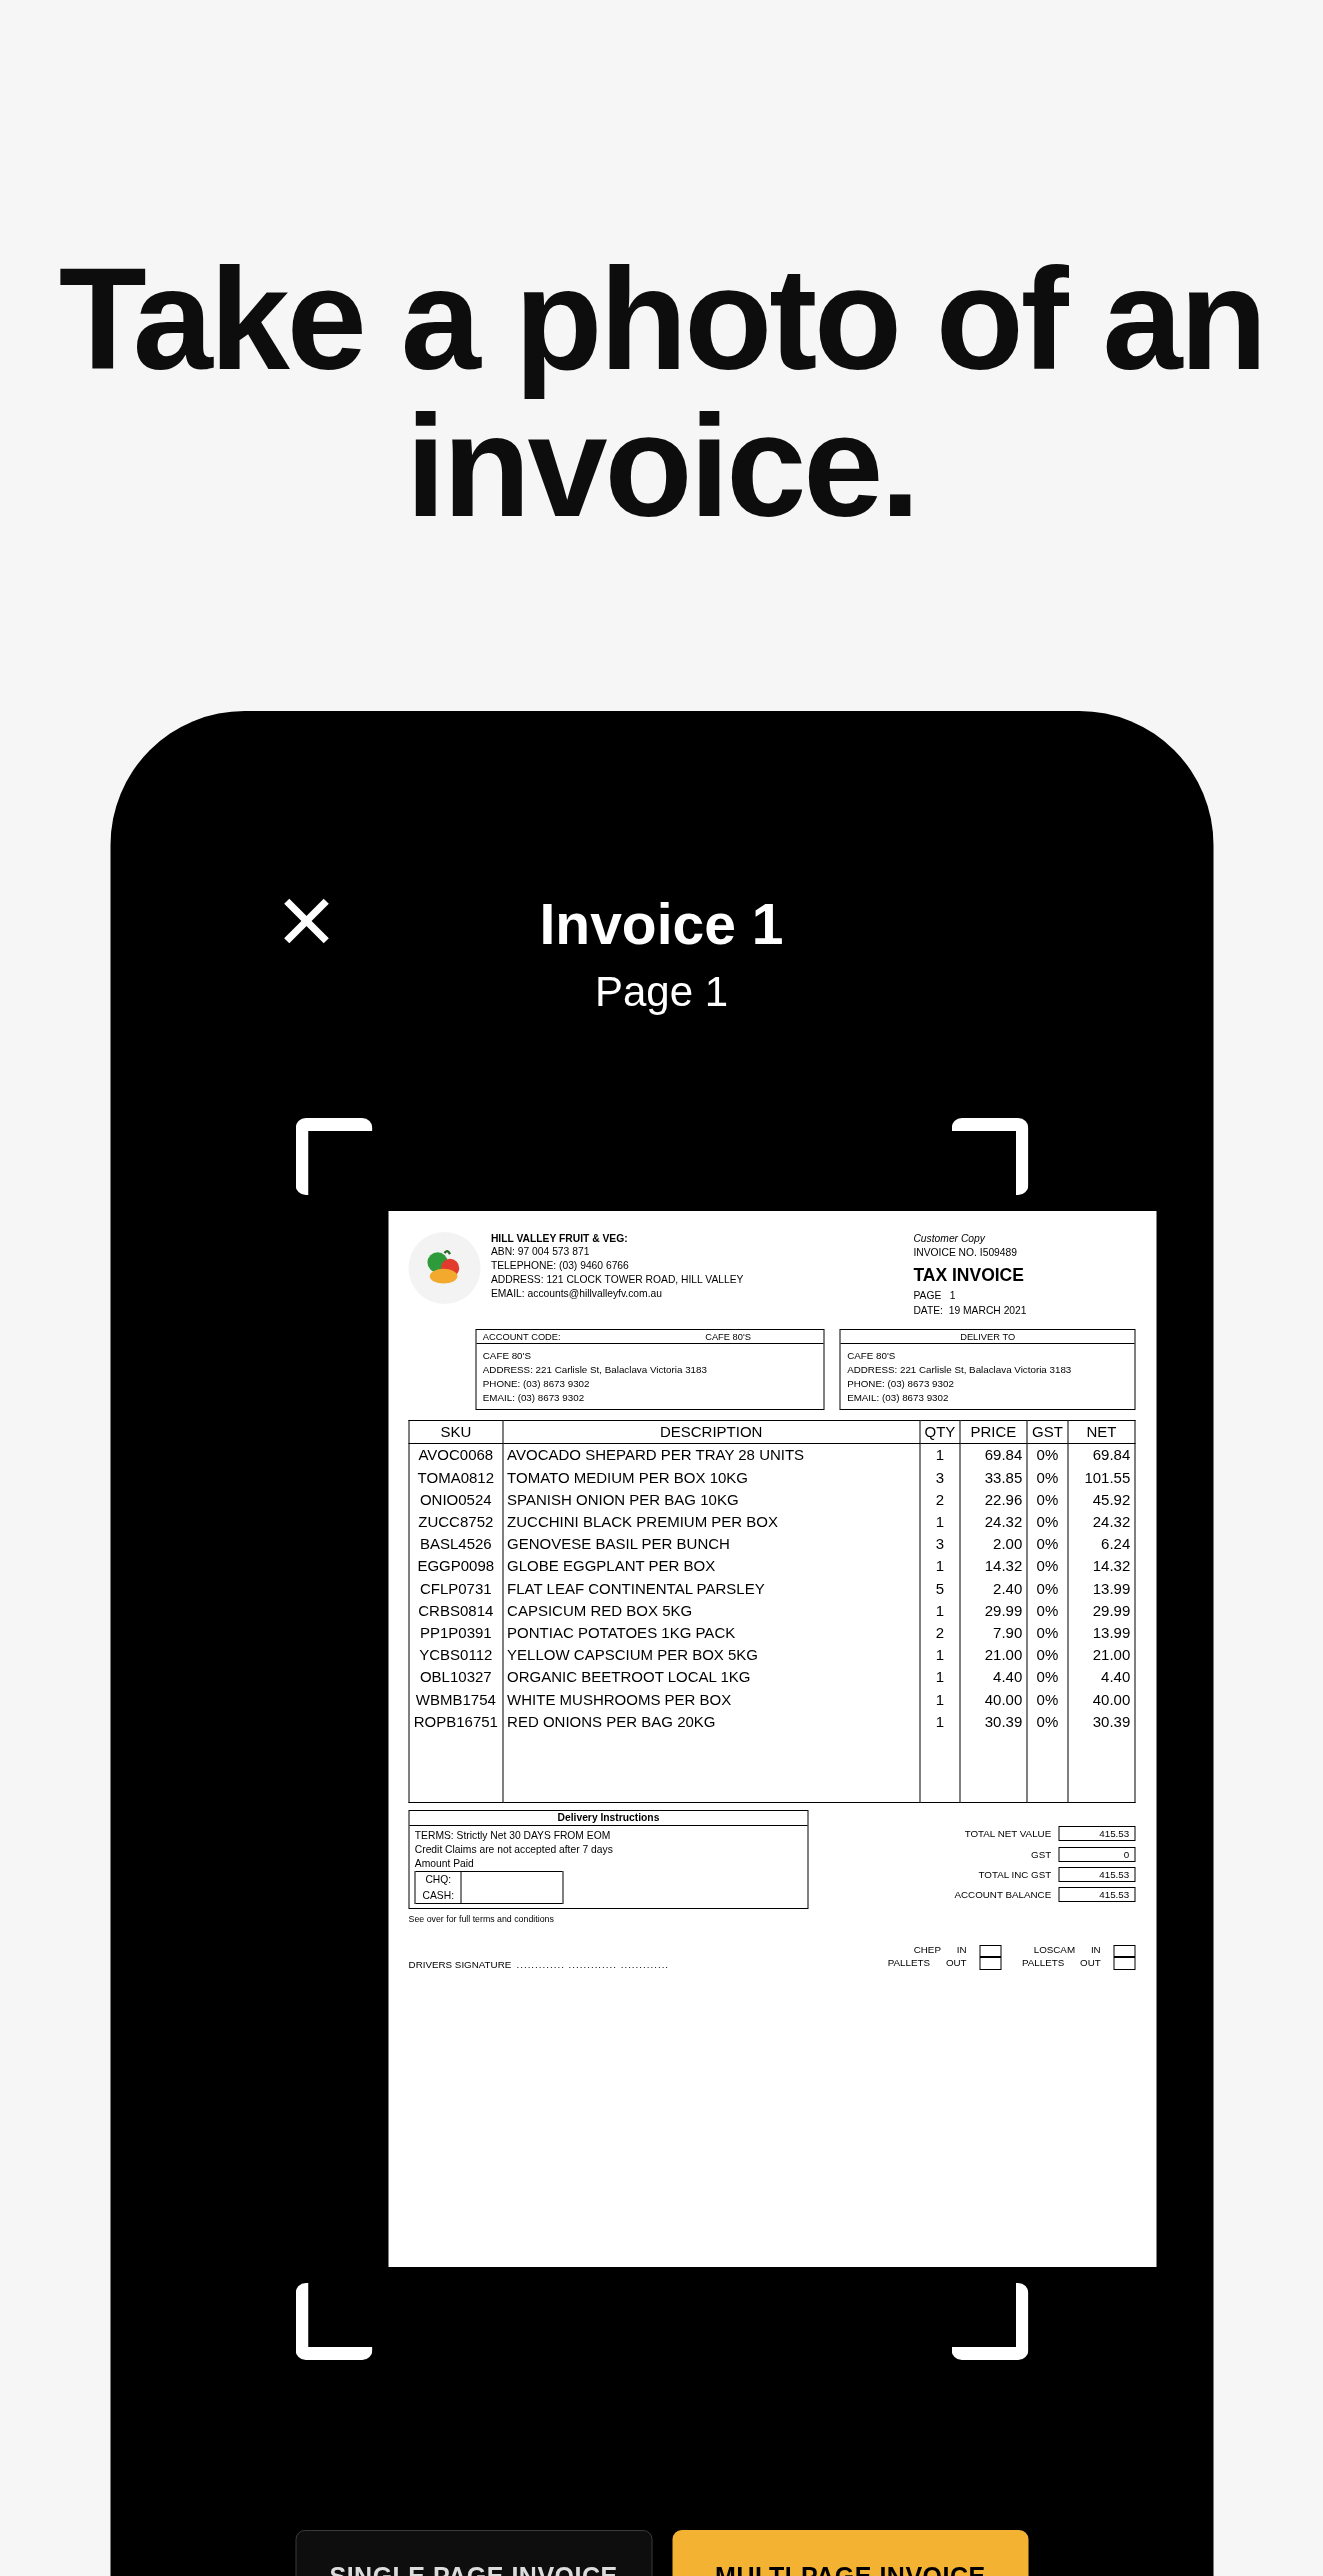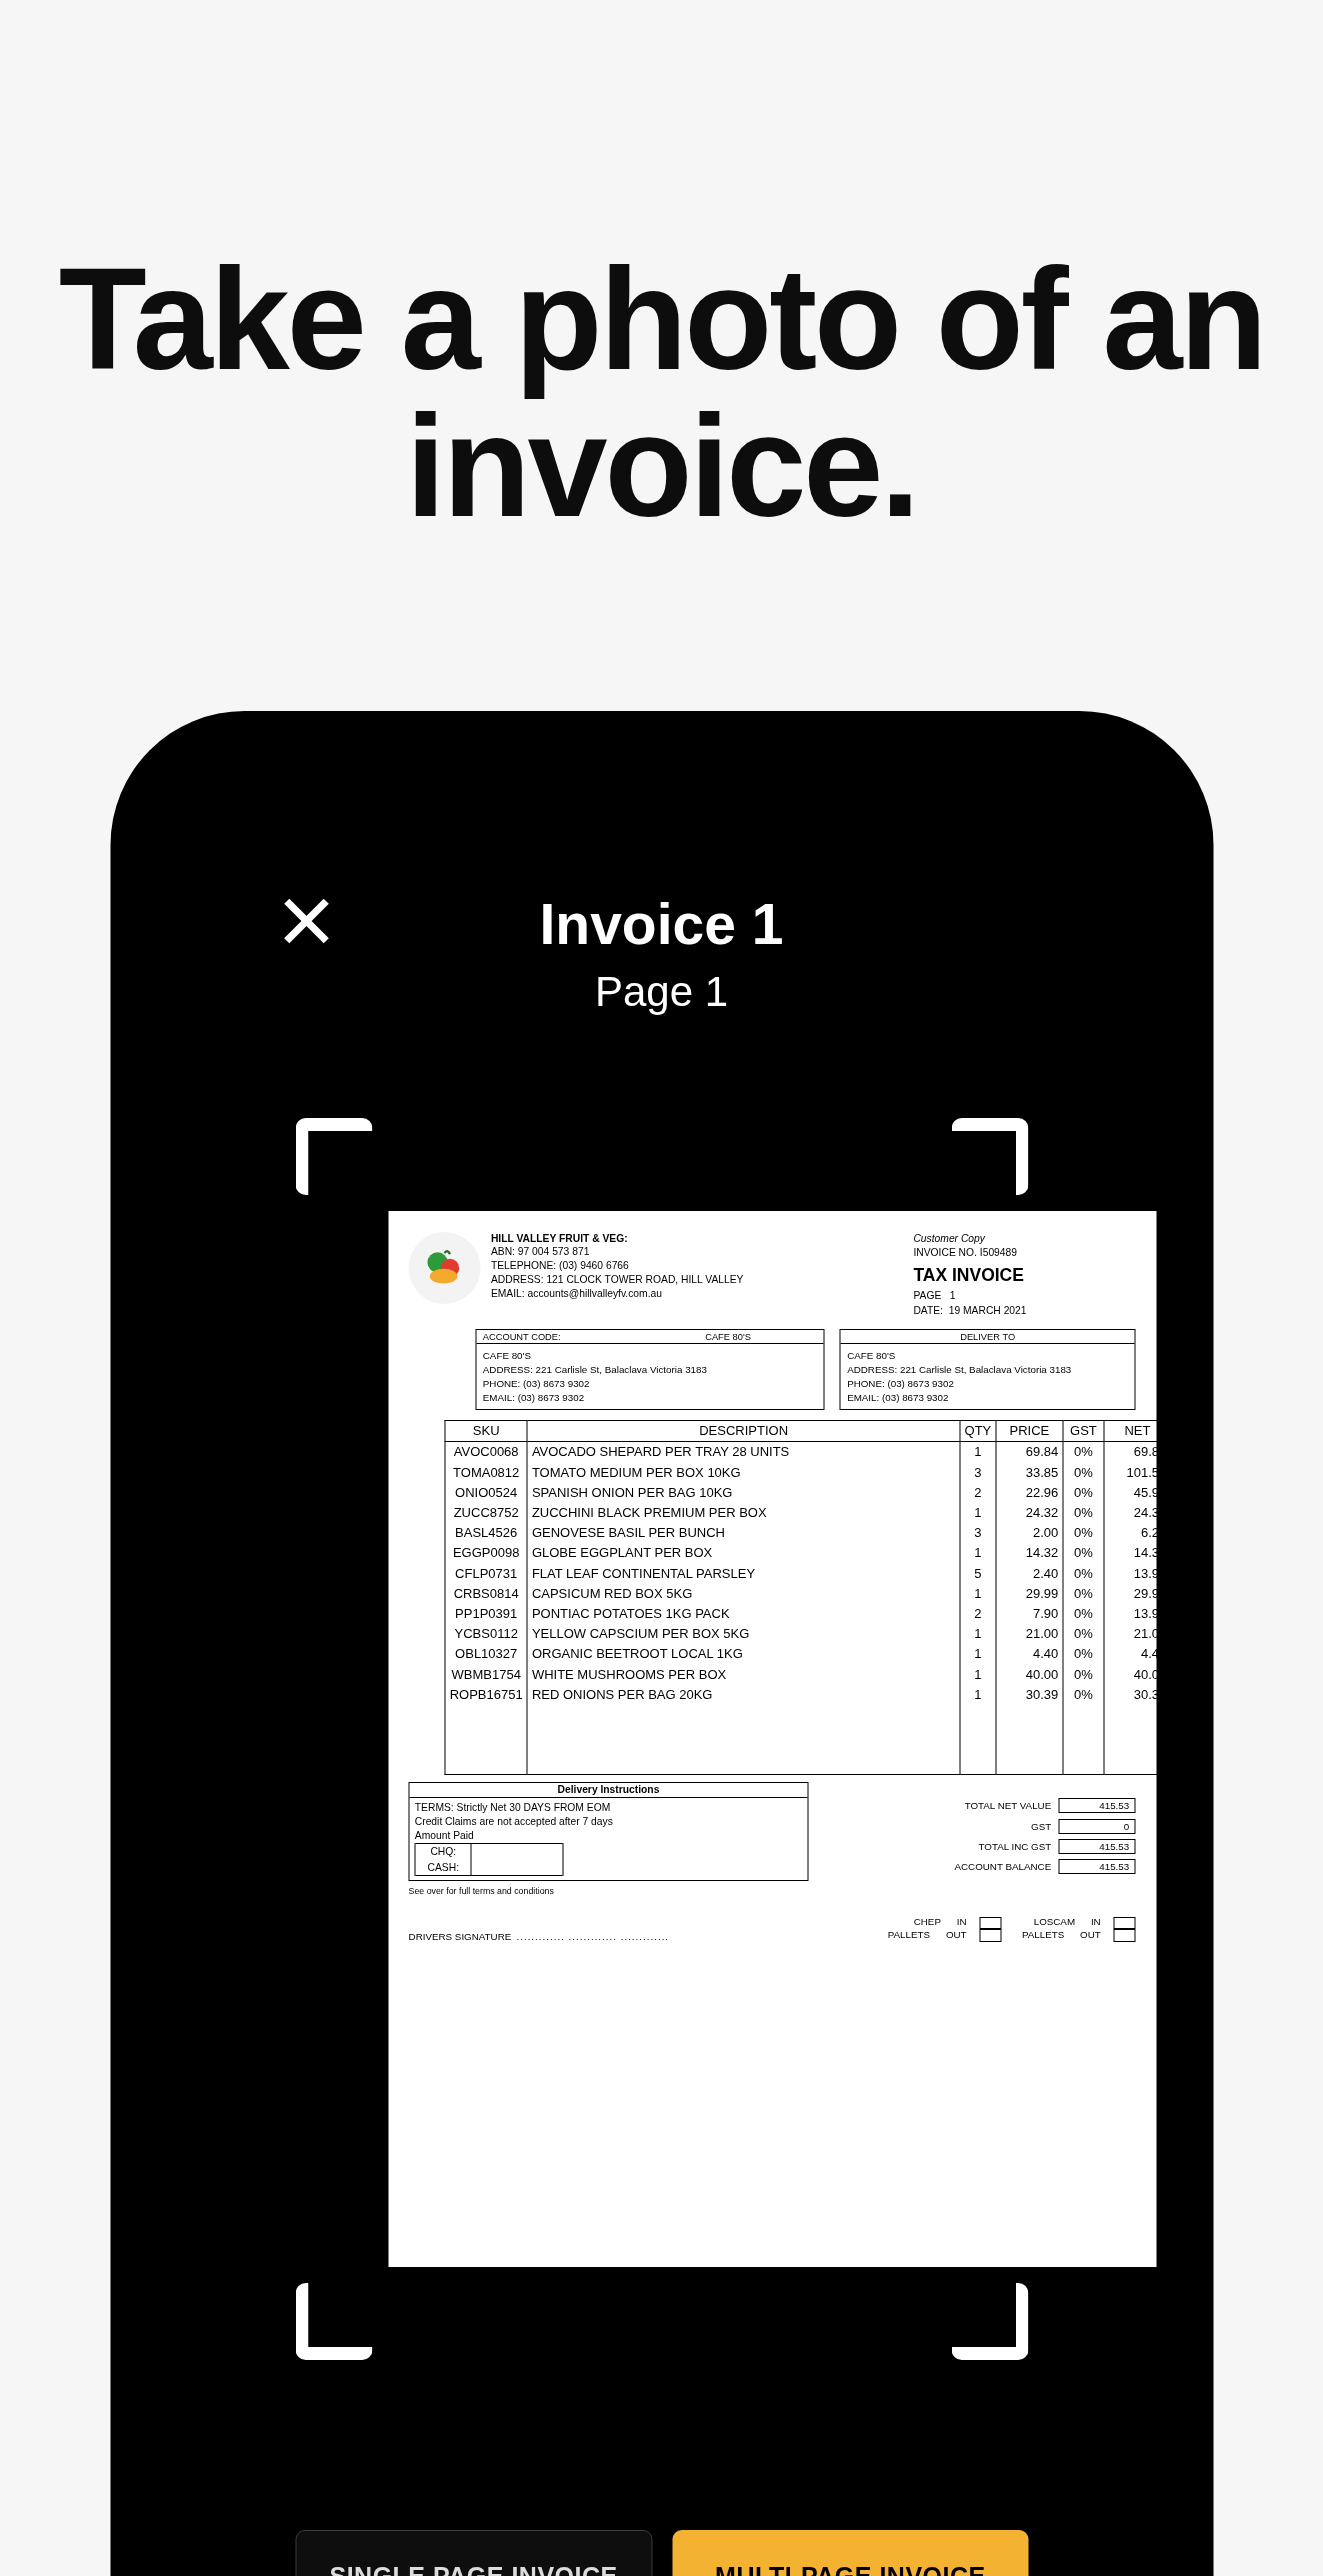--- a/index.html
+++ b/index.html
@@ -109,43 +109,42 @@
     border-bottom:0.8px solid #000;
     text-align:center;font-size:9.3px;padding:1.5px 0;
     display:flex;
   }
   .panel .phead .acct-lbl{width:45%;text-align:left;padding-left:6.2px;}
   .panel .phead .acct-val{flex:1;text-align:center;}
   .panel .pbody{padding:5.2px 6.2px;line-height:1.4;font-size:9.8px;}
   
   table.items{
     width:100%;border-collapse:collapse;margin-top:9.3px;
-    font-size:13px;
-    margin-left:36px;
+    font-size:15px;
   }
   table.items th,table.items td{
     border:0.8px solid #000;padding:2.6px 4.1px;
   }
   table.items th{font-weight:400;text-align:center;}
   table.items td{border-top:none;border-bottom:none;}
   table.items tbody tr:last-child td{padding-bottom:72px;border-bottom:0.8px solid #000;}
   .col-sku{width:67px;text-align:center;}
   .col-desc{text-align:left;}
   .col-qty{width:36px;text-align:center;}
   .col-price{width:67px;text-align:right;}
   .col-gst{width:41px;text-align:center;}
   .col-net{width:67px;text-align:right;}
   
   .bottom{display:flex;gap:15.5px;margin-top:7.2px;align-items:center;}
   .delivery{width:55%;}
   .delivery-box{border:0.8px solid #000;}
   .delivery-box .dhead{text-align:center;border-bottom:0.8px solid #000;padding:1.5px 0;font-weight:700;}
   .delivery-box .dbody{padding:3.1px 5.2px;line-height:1.35;}
   .pay{display:flex;border-top:0.8px solid #000;}
-  .pay .plbl{width:56px;border-right:0.8px solid #000;text-align:center;padding:1px 0;}
+  .pay .plbl{width:46px;border-right:0.8px solid #000;text-align:center;padding:1px 0;}
   .pay .pval{flex:1;}
   .pay+.pay{border-top:none;}
   .pay:last-of-type{border-bottom:0.8px solid #000;}
   .payrow-wrap{border-left:0.8px solid #000;border-right:0.8px solid #000;width:149px;}
   .terms-note{font-size:8.8px;margin-top:5.2px;}
   .totals{flex:1;}
   .trow{display:flex;justify-content:flex-end;align-items:center;margin-bottom:5.2px;font-size:9.8px;}
   .trow .tlbl{margin-right:7.2px;}
   .trow .tval{width:77px;border:0.8px solid #000;text-align:right;padding:1px 5.2px;}
   .sig-row{display:flex;align-items:flex-end;justify-content:space-between;margin-top:20.6px;font-size:9.8px;}

